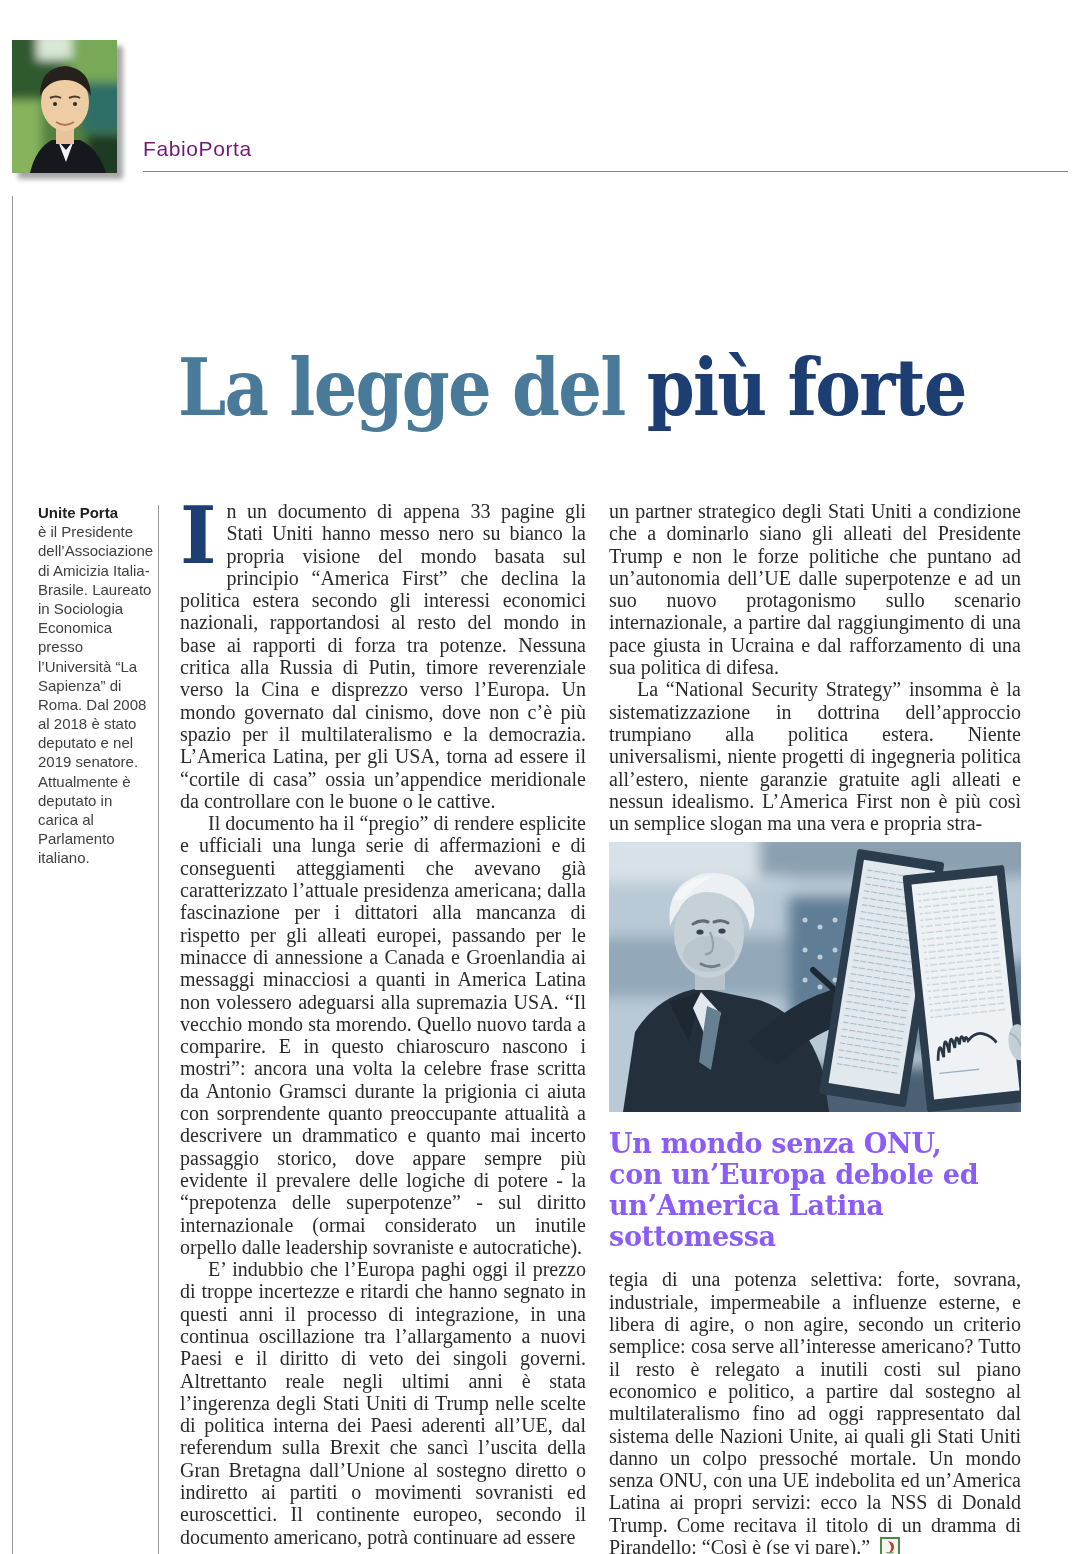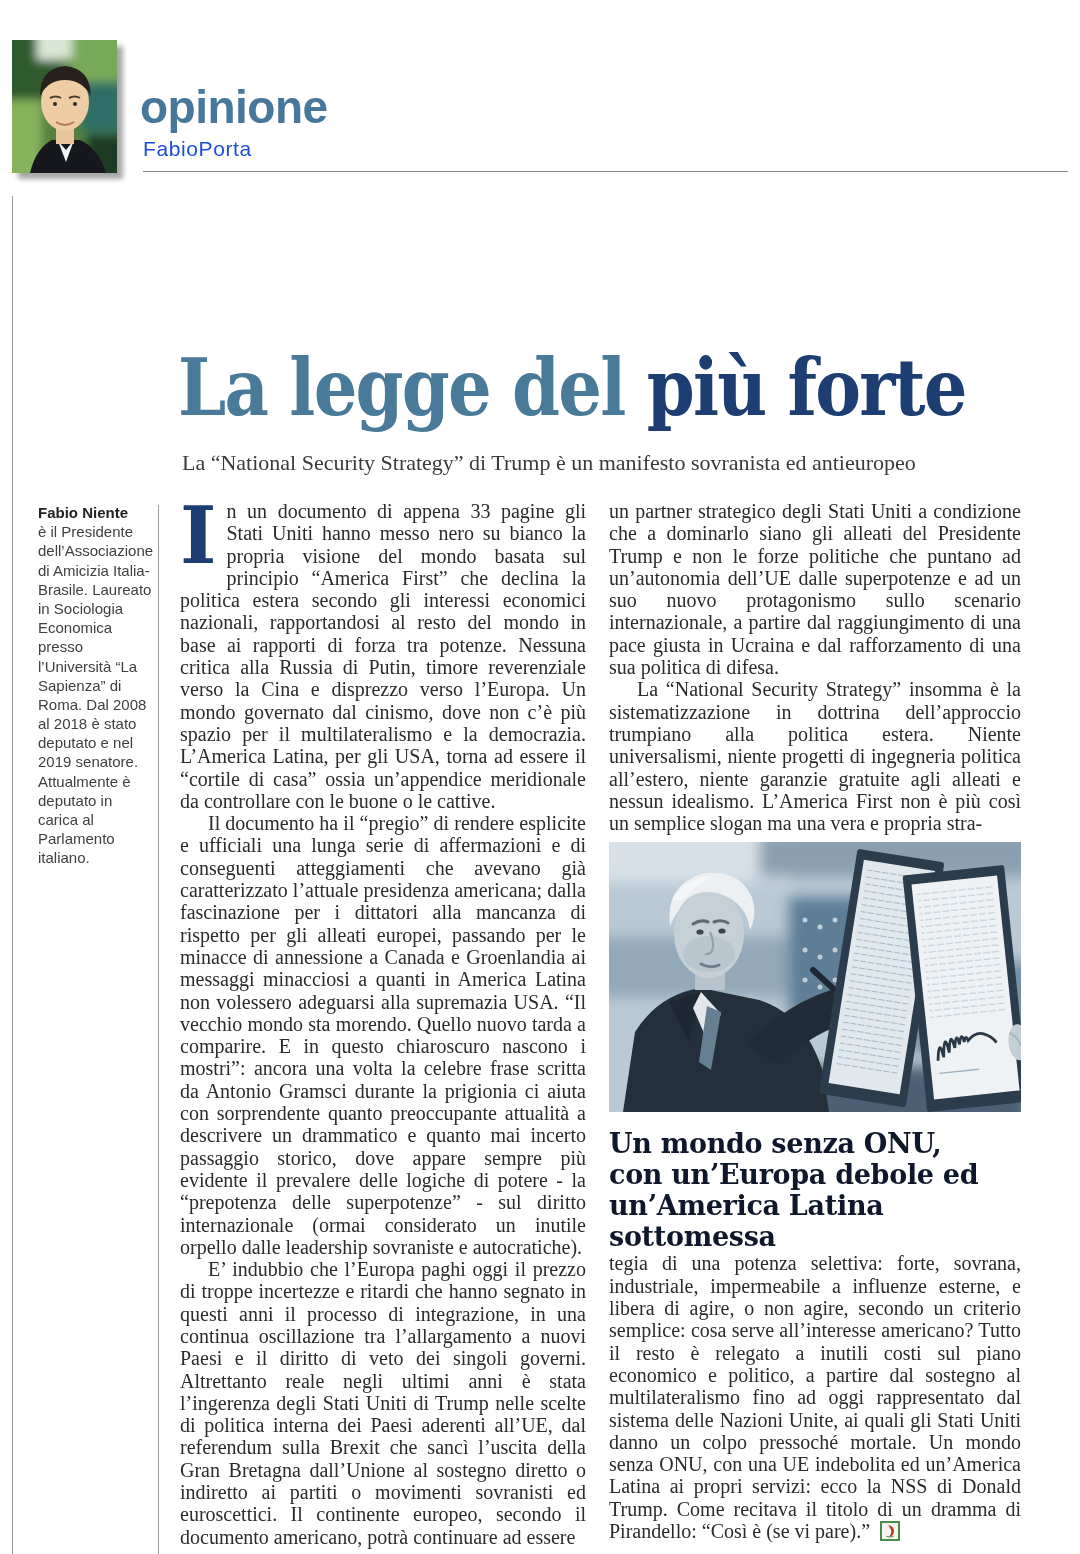--- a/index.html
+++ b/index.html
@@ -7,42 +7,42 @@
         font-family:"Liberation Serif",serif;}
   .rule-v{position:absolute;width:1px;background:#9b9b9b;}
   .left-rule{left:12px;top:196px;height:1358px;}
   .bio-rule{left:158px;top:505px;height:1049px;}
   .header-rule{position:absolute;left:143px;top:171px;width:925px;height:1px;background:#8a8a8a;}
   .author-photo{position:absolute;left:12px;top:40px;width:105px;height:133px;
         box-shadow:6px 6px 5px rgba(0,0,0,.35);}
   .section-label{position:absolute;left:140px;top:84px;
         font:700 46px/1 "Liberation Sans",sans-serif;color:#47789b;letter-spacing:-0.5px;}
   .byline{position:absolute;left:143px;top:138px;
-        font:400 21px/1 "Liberation Sans",sans-serif;color:#1d4ed8;letter-spacing:.6px;}
+        font:400 21px/1 "Liberation Sans",sans-serif;color:#701a75;letter-spacing:.6px;}
   .headline{position:absolute;left:178px;top:348px;white-space:nowrap;
         font:700 78px/1.02 "DejaVu Serif",serif;letter-spacing:-2px;
         transform:scaleX(.88);transform-origin:left top;}
   .headline .lt{color:#4a7a99;}
   .headline .dk{color:#1d3e73;}
   .subtitle{position:absolute;left:182px;top:450px;width:860px;
         font:400 22px/1.2 "Liberation Serif",serif;color:#3a3a3a;}
   .bio{position:absolute;left:38px;top:503px;width:116px;
         font:400 15px/1.28 "Liberation Sans",sans-serif;color:#3f3f3f;}
   .bio .bio-name{font-weight:700;color:#222;}
   .col{position:absolute;top:500px;font:400 20px/22.3px "Liberation Serif",serif;
         color:#2b2b2b;text-align:justify;}
   .col1{left:180px;width:406px;height:1054px;overflow:hidden;}
   .col2{left:609px;width:412px;height:1054px;overflow:hidden;}
   .col p{margin:0;}
   .col p.indent{text-indent:28px;}
   .dropcap{float:left;font:700 78px/62px "DejaVu Serif",serif;color:#1d3e73;
         margin:5px 10px 0 0;}
   .photo{display:block;width:412px;height:270px;margin-top:8px;}
-  .pullquote{font:700 27px/31px "DejaVu Serif",serif;color:#0f172a;
-        margin:16px 0 0 0;white-space:pre-line;text-align:left;letter-spacing:-0.3px;}
+  .pullquote{font:700 27px/31px "DejaVu Serif",serif;color:#8b5cf6;
+        margin:16px 0 16px 0;white-space:pre-line;text-align:left;letter-spacing:-0.3px;}
   .end-icon{display:inline-block;width:20px;height:20px;vertical-align:-3px;margin-left:5px;}
 </style>
 </head>
 <body>
 
 <div class="page">
 
   <div class="rule-v left-rule"></div>
 
   <svg class="author-photo" viewBox="0 0 105 133" preserveAspectRatio="none">
@@ -64,31 +64,29 @@
     <path d="M46,101 L54,110 L62,100 L54,122 Z" fill="#f2f3f5"></path>
     <rect x="44" y="86" width="18" height="18" fill="#e9c39b"></rect>
     <ellipse cx="53" cy="62" rx="24" ry="29" fill="#eecda4"></ellipse>
     <path d="M28,56 Q28,28 53,26 Q78,28 79,56 Q70,40 53,40 Q36,40 28,56 Z" fill="#26211d"></path>
     <path d="M38,58 q6,-3 11,0 M57,58 q6,-3 11,0" stroke="#4a3a2c" stroke-width="2" fill="none"></path>
     <circle cx="43" cy="64" r="2" fill="#2e2a26"></circle>
       <circle cx="63" cy="64" r="2" fill="#2e2a26"></circle>
     <path d="M44,82 q9,6 18,0" stroke="#b07a5a" stroke-width="2" fill="none"></path>
   </svg>
 
-  <div class="section-label">opinione</div>
   <div class="byline">FabioPorta</div>
   <div class="header-rule"></div>
 
   <h1 class="headline" style="margin:0;">
     <span class="lt">La legge del </span><span class="dk">più forte</span>
   </h1>
-  <div class="subtitle">La “National Security Strategy” di Trump è un manifesto sovranista ed antieuropeo</div>
 
   <div class="bio">
-    <div class="bio-name">Fabio Niente</div>
+    <div class="bio-name">Unite Porta</div>
     <div class="bio-text">è il Presidente dell’Associazione di Amicizia Italia-Brasile. Laureato in Sociologia Economica presso l’Università “La Sapienza” di Roma. Dal 2008 al 2018 è stato deputato e nel 2019 senatore. Attualmente è deputato in carica al Parlamento italiano.</div>
   </div>
   <div class="rule-v bio-rule"></div>
 
   <div class="col col1">
     <p>
       <span class="dropcap">I</span><span>n un documento di appena 33 pagine gli Stati Uniti hanno messo nero su bianco la propria visione del mondo basata sul principio “America First” che declina la politica estera secondo gli interessi economici nazionali, rapportandosi al resto del mondo in base ai rapporti di forza tra potenze.  Nessuna critica alla Russia di Putin, timore reverenziale verso la Cina e disprezzo verso l’Europa. Un mondo governato dal cinismo, dove non c’è più spazio per il multilateralismo e la democrazia.  L’America Latina, per gli USA, torna ad essere il “cortile di casa” ossia un’appendice meridionale da controllare con le buone o le cattive.</span>
     </p>
     <p class="indent">Il documento ha il “pregio” di rendere esplicite e ufficiali una lunga serie di affermazioni e di conseguenti atteggiamenti che avevano già caratterizzato l’attuale presidenza americana; dalla fascinazione per i dittatori alla mancanza di rispetto per gli alleati europei, passando per le minacce di annessione a Canada e Groenlandia ai messaggi minacciosi a quanti in America Latina non volessero adeguarsi alla supremazia USA. “Il vecchio mondo sta morendo. Quello nuovo tarda a comparire. E in questo chiaroscuro nascono i mostri”: ancora una volta la celebre frase scritta da Antonio Gramsci durante la prigionia ci aiuta con sorprendente quanto preoccupante attualità a descrivere un drammatico e quanto mai incerto passaggio storico, dove appare sempre più evidente il prevalere delle logiche di potere - la “prepotenza delle superpotenze” - sul diritto internazionale (ormai considerato un inutile orpello dalle leadership sovraniste e autocratiche).</p>
     <p class="indent">E’ indubbio che l’Europa paghi oggi il prezzo di troppe incertezze e ritardi che hanno segnato in questi anni il processo di integrazione, in una continua oscillazione tra l’allargamento a nuovi Paesi e il diritto di veto dei singoli governi.  Altrettanto reale negli ultimi anni è stata l’ingerenza degli Stati Uniti di Trump nelle scelte di politica interna dei Paesi aderenti all’UE, dal referendum sulla Brexit che sancì l’uscita della Gran Bretagna dall’Unione al sostegno diretto o indiretto ai partiti o movimenti sovranisti ed euroscettici.  Il continente europeo, secondo il documento americano,  potrà continuare ad essere</p>

